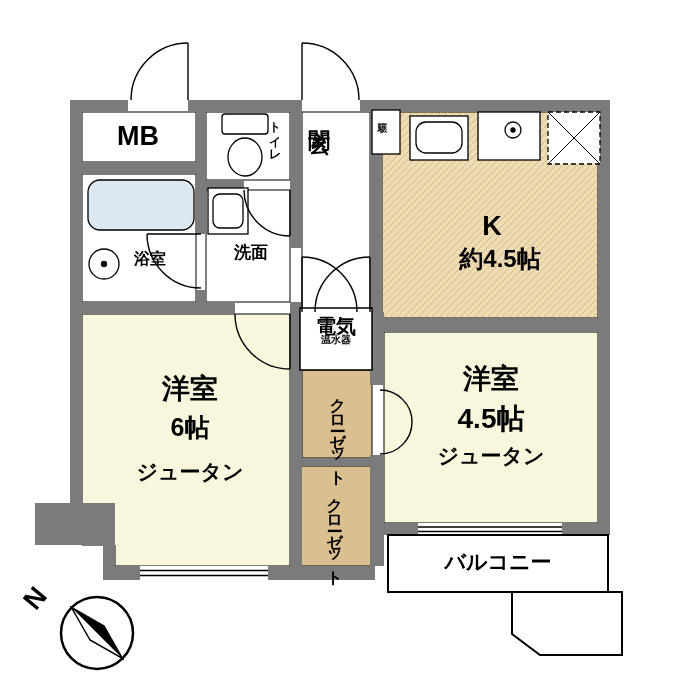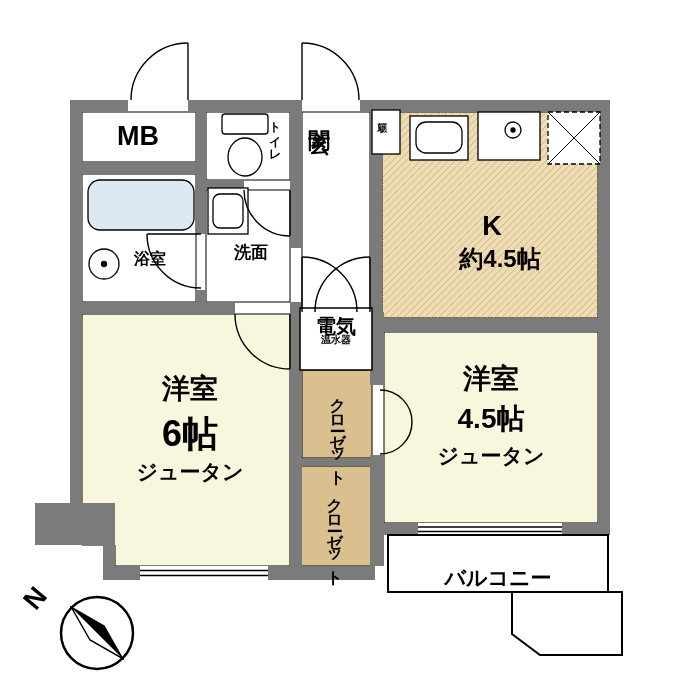--- a/index.html
+++ b/index.html
@@ -157,25 +157,25 @@
 <div class="lbl hcenter" style="left:492px;top:212px;font-size:27px;">K</div>
 <div class="lbl hcenter" style="left:488px;top:246px;font-size:24px;margin-left:12px;">約4.5帖</div>
 
 <div class="lbl hcenter" style="left:150px;top:250px;font-size:16px;">浴室</div>
 <div class="lbl hcenter" style="left:251px;top:244px;font-size:17px;">洗面</div>
 
 <div class="lbl hcenter" style="left:336px;top:315px;font-size:20px;">電気</div>
 <div class="lbl hcenter" style="left:336px;top:334px;font-size:10px;">温水器</div>
 
 <div class="lbl hcenter" style="left:190px;top:374px;font-size:28px;">洋室</div>
-<div class="lbl hcenter" style="left:190px;top:414px;font-size:36px;">6帖</div>
+<div class="lbl hcenter" style="left:190px;top:414px;font-size:25px;">6帖</div>
 <div class="lbl hcenter" style="left:190px;top:460px;font-size:21px;">ジュータン</div>
 
 <div class="lbl vert" style="left:338px;top:386px;font-size:16px;height:56px;transform:translateX(-50%);font-weight:700;">クローゼット</div>
 <div class="lbl vert" style="left:335px;top:486px;font-size:16px;height:56px;transform:translateX(-50%);font-weight:700;">クローゼット</div>
 
 <div class="lbl hcenter" style="left:491px;top:364px;font-size:28px;">洋室</div>
 <div class="lbl hcenter" style="left:491px;top:404px;font-size:28px;">4.5帖</div>
 <div class="lbl hcenter" style="left:491px;top:444px;font-size:21px;">ジュータン</div>
 
-<div class="lbl hcenter" style="left:498px;top:550px;font-size:21px;margin-top:16px;">バルコニー</div>
+<div class="lbl hcenter" style="left:498px;top:550px;font-size:21px;">バルコニー</div>
 
 <div class="lbl" style="left:26px;top:584px;font-size:27px;transform:rotate(-50deg);">N</div>
 
 </body></html>

